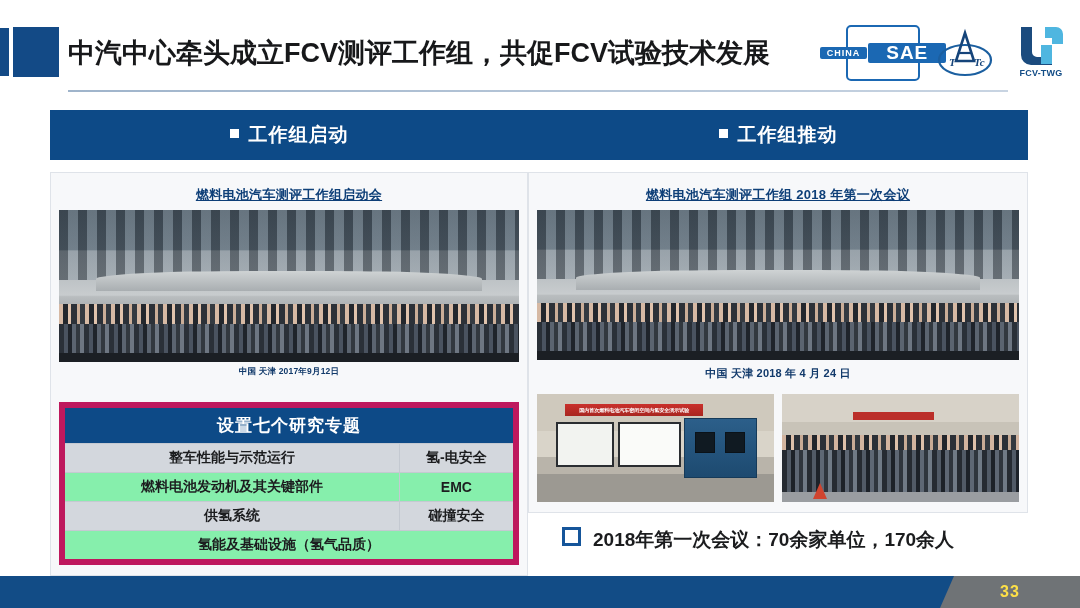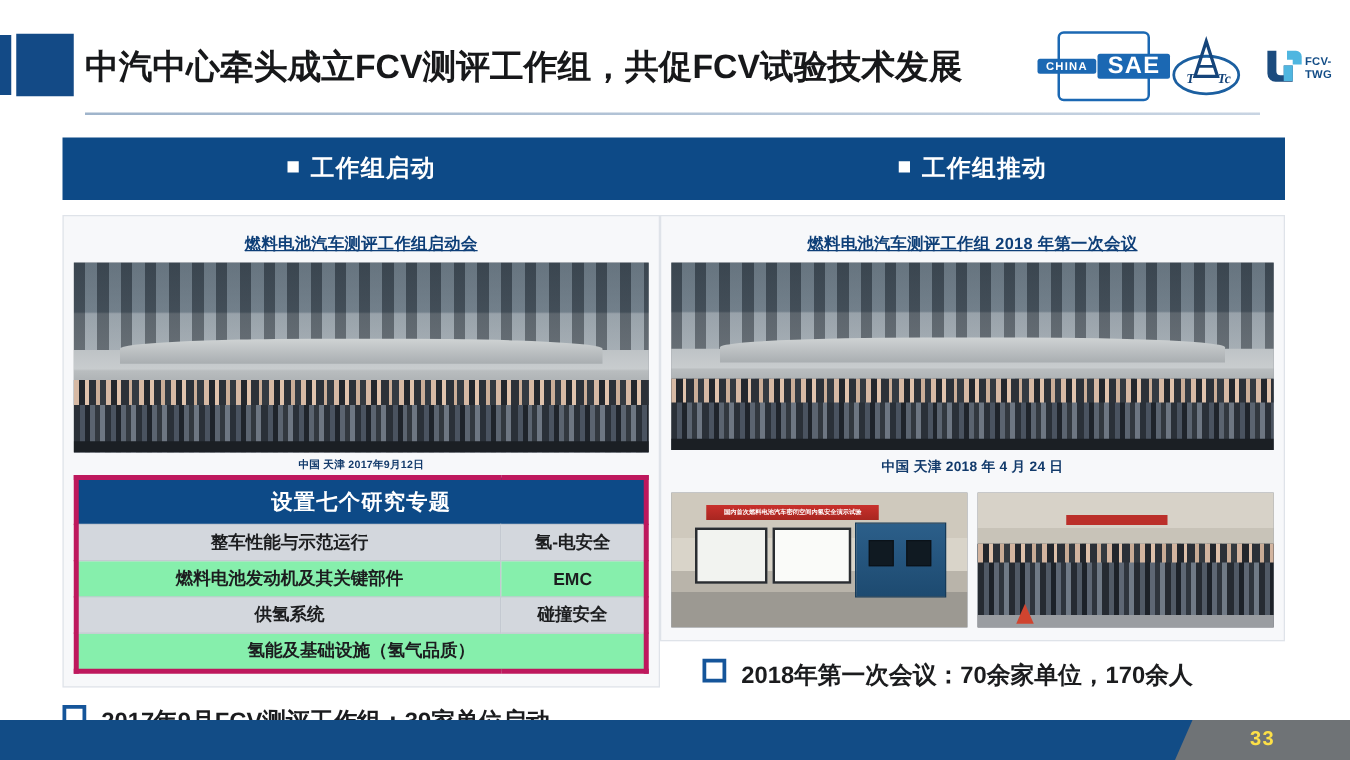--- a/index.html
+++ b/index.html
@@ -20,23 +20,23 @@
   .tb-rule{position:absolute;left:68px;top:76px;width:940px;height:2px;
     background:linear-gradient(to right,#9fb4cb,#c8d4e2);}
 
   
   .logos{position:absolute;right:8px;top:8px;height:62px;display:flex;align-items:center;gap:16px;}
   .logo-sae{width:70px;height:50px;border:2px solid #1b68b3;border-radius:5px;
     display:flex;flex-direction:row;justify-content:center;align-items:center;gap:1px;padding:1px 0;margin-left:34px;}
   .logo-sae .l1{font-size:9px;font-weight:bold;color:#ffffff;background:#1b68b3;
     letter-spacing:1px;padding:1px 7px;border-radius:2px;}
   .logo-sae .l2{font-size:19px;font-weight:bold;color:#ffffff;background:#1b68b3;
-    letter-spacing:1px;line-height:20px;padding:0 8px;border-radius:2px;}
+    letter-spacing:1px;line-height:20px;padding:0 18px;border-radius:2px;}
   .logo-catarc{width:58px;height:52px;position:relative;}
-  .logo-fcv{width:62px;height:56px;position:relative;display:flex;flex-direction:row;align-items:center;}
+  .logo-fcv{width:62px;height:56px;position:relative;display:flex;flex-direction:column;align-items:center;}
   .logo-fcv .cap{font-size:9px;font-weight:bold;color:#124c86;letter-spacing:0.2px;margin-top:1px;}
 
   
   .col{position:absolute;top:110px;}
   .col.left{left:50px;width:478px;}
   .col.right{left:528px;width:500px;}
 
   .col-head{height:50px;background:#0d4a87;display:flex;align-items:center;justify-content:center;
     color:#fff;font-size:19px;font-weight:bold;letter-spacing:1px;}
   .col-head .sq{display:inline-block;width:9px;height:9px;background:#fff;margin-right:10px;
@@ -96,21 +96,21 @@
       #d2b49f 0 4px,#22262c 4px 9px,#ddc0aa 9px 12px,#2b3037 12px 18px,#c8ab95 18px 21px,#33393f 21px 26px);}
   .audience .floor{position:absolute;left:0;right:0;bottom:0;height:9%;background:#9a9da1;}
   .audience .cone{position:absolute;left:13%;bottom:3%;width:0;height:0;
     border-left:7px solid transparent;border-right:7px solid transparent;border-bottom:16px solid #d0442f;}
 
   .photo-cap{text-align:center;font-size:8.5px;font-weight:bold;color:#123a6b;
     padding:4px 0 2px 0;background:#f7f8fa;letter-spacing:0.2px;}
   .photo-cap.big{font-size:11px;padding:6px 0 3px 0;}
 
   
-  .topics{margin-top:0;border:4px solid #be185d;border-collapse:collapse;width:100%;}
+  .topics{margin-top:22px;border:6px solid #be185d;border-collapse:collapse;width:100%;}
   .topics .t-head{background:#0d4a87;color:#fff;text-align:center;font-size:17px;font-weight:bold;
     padding:6px 0;letter-spacing:1px;}
   .topics td{border:1px solid #c4c9d1;text-align:center;font-size:14px;font-weight:bold;color:#1c1d1f;
     padding:5px 0;}
   .topics tr.odd td{background:#d3d7dd;}
   .topics tr.even td{background:#86efac;}
 
   
   .bullet{margin-top:14px;display:flex;align-items:flex-start;gap:12px;font-size:19px;font-weight:bold;color:#1b1c1e;}
   .bullet .mark{width:13px;height:13px;border:3px solid #15559a;flex:0 0 auto;}

